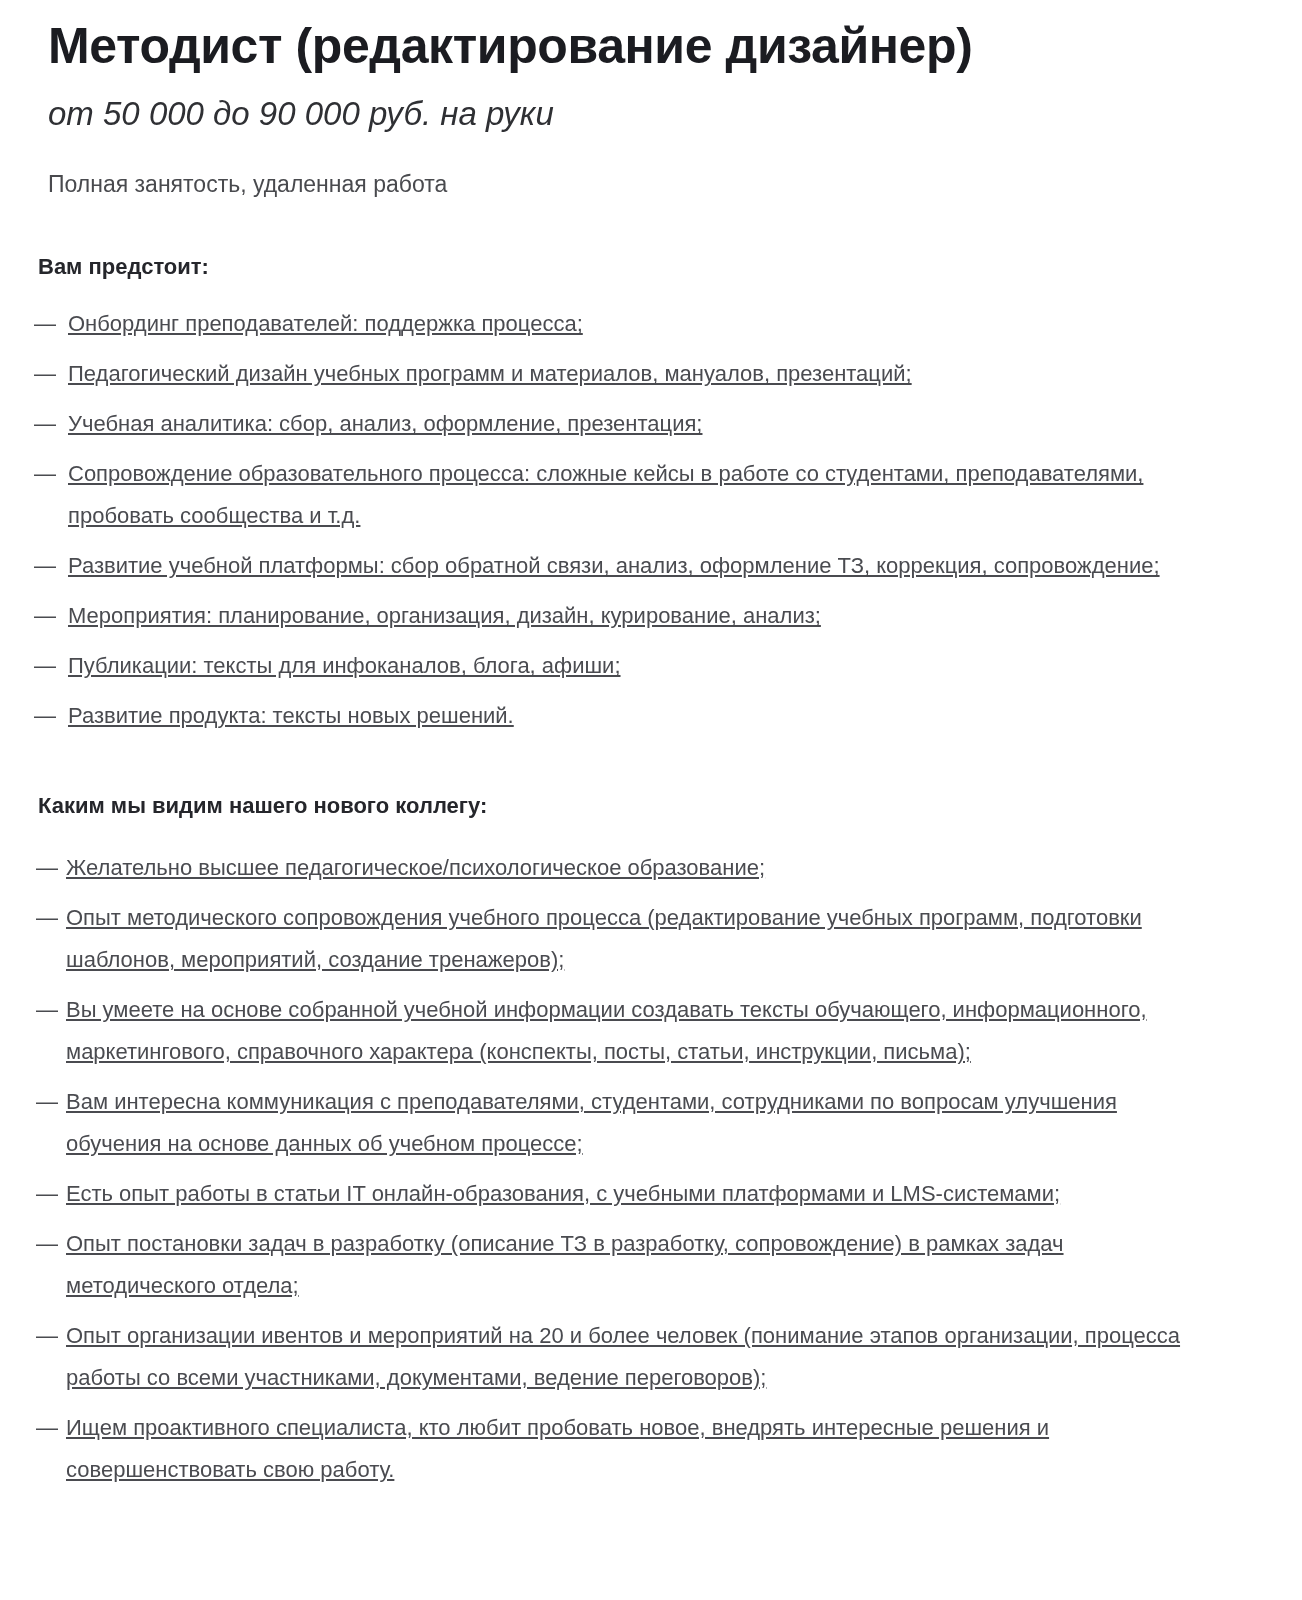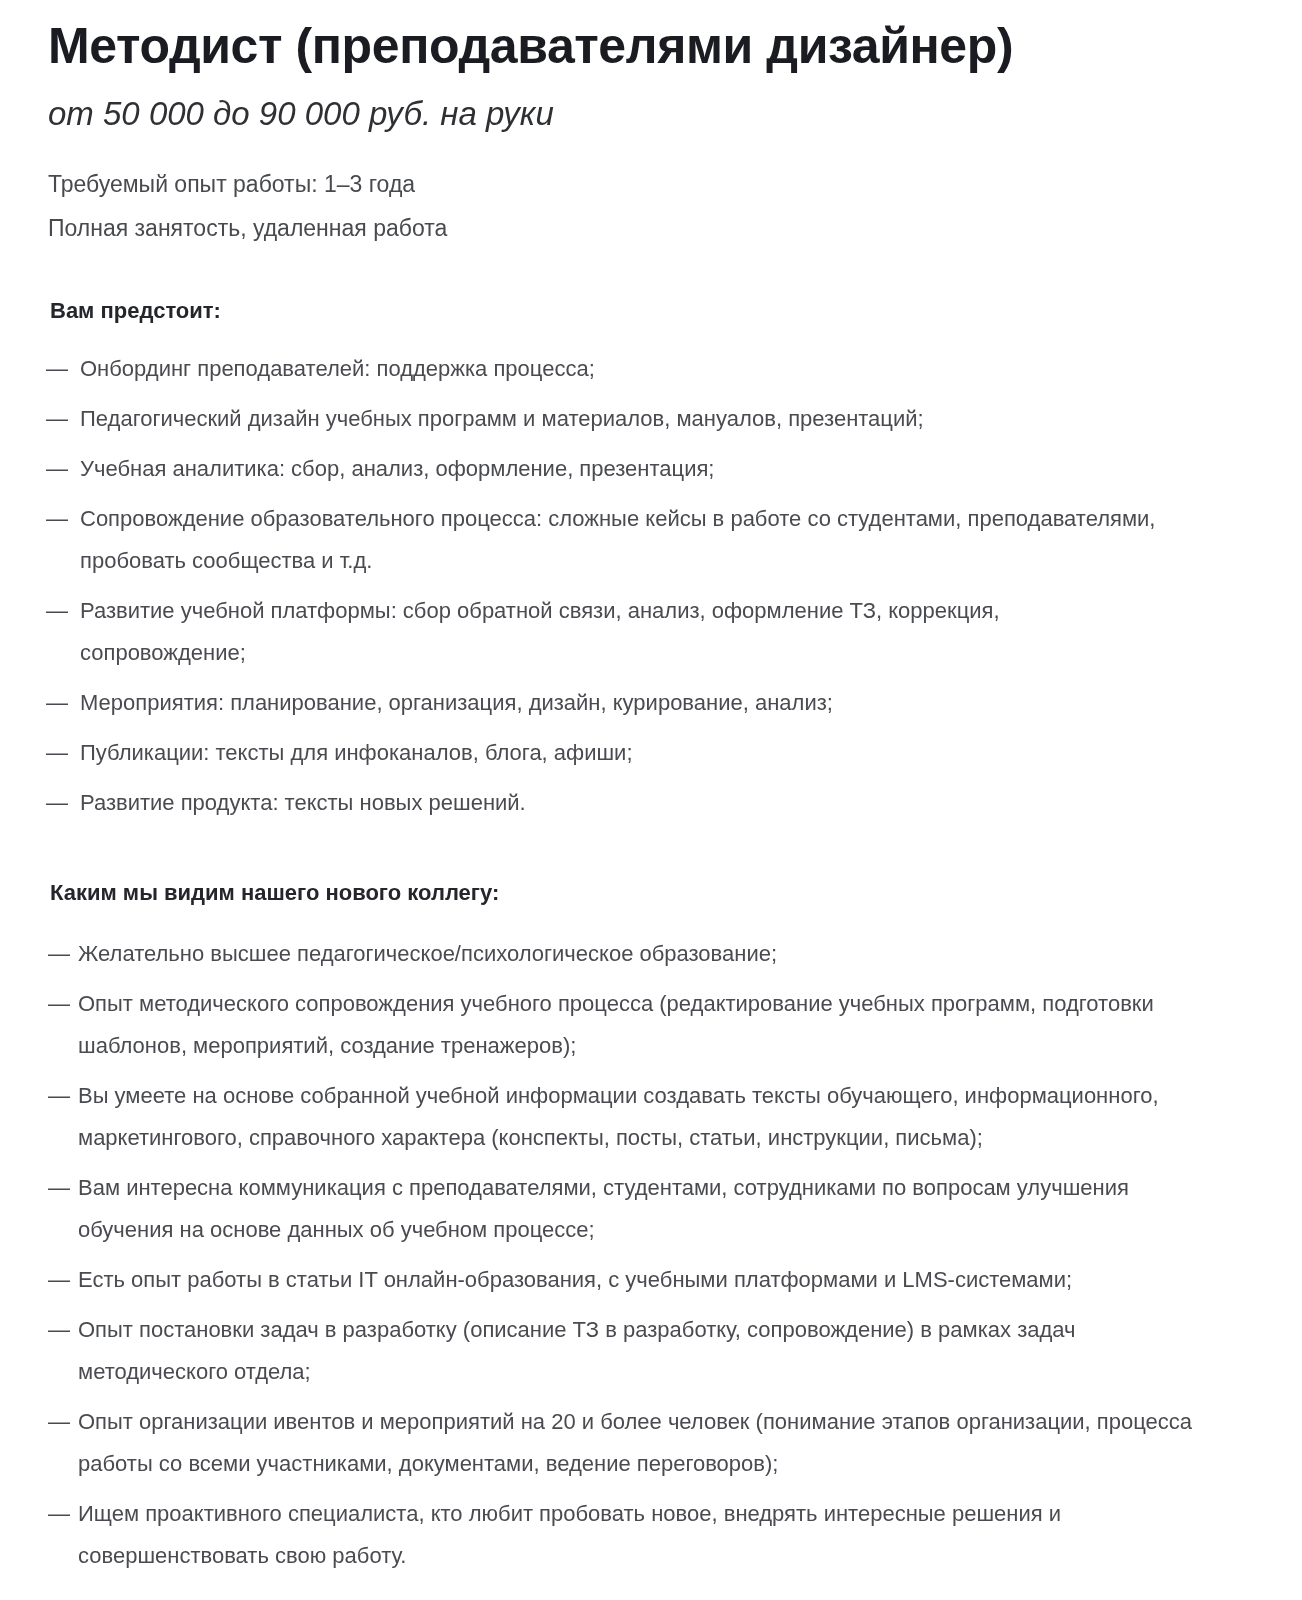--- a/index.html
+++ b/index.html
@@ -49,21 +49,21 @@
   }
   .vacancy-meta p {
     margin: 0 0 12px 0;
     font-size: 23px;
     line-height: 1.4;
     color: #494a4e;
   }
 
   
   .section {
-    padding: 0 40px;
+    padding: 0 28px;
   }
   .section-title {
     margin: 0;
     padding: 40px 0 0 10px;
     font-size: 22px;
     line-height: 1.35;
     font-weight: 700;
     color: #25262b;
   }
   .section.second .section-title {
@@ -86,41 +86,41 @@
   .bullet-dash {
     flex: 0 0 auto;
     width: 34px;
     padding-left: 6px;
     color: #4a4b50;
     user-select: none;
   }
   .bullet-text {
     flex: 1 1 auto;
     padding-right: 96px;
+    text-decoration: underline;
   }
 
   
   .section.second .bullet-list { padding-top: 26px; }
   .section.second .bullet-dash { width: 30px; padding-left: 8px; }
   .section.second .bullet-text { padding-right: 58px; }
 
   .spacer-bottom { height: 30px; }
 </style>
 </head>
 <body>
 
 <div class="page">
 
   <header class="vacancy-header">
-    <h1 class="vacancy-title">Методист (преподавателями дизайнер)</h1>
+    <h1 class="vacancy-title">Методист (редактирование дизайнер)</h1>
 
     <p class="vacancy-salary">от 50 000 до 90 000 руб. на руки</p>
 
     <div class="vacancy-meta">
-      <p>Требуемый опыт работы: 1–3 года</p>
       <p>Полная занятость, удаленная работа</p>
     </div>
   </header>
 
   <section class="section first">
     <h2 class="section-title">Вам предстоит:</h2>
 
     <ul class="bullet-list">
       <li class="bullet-item">
         <span class="bullet-dash">—</span>

